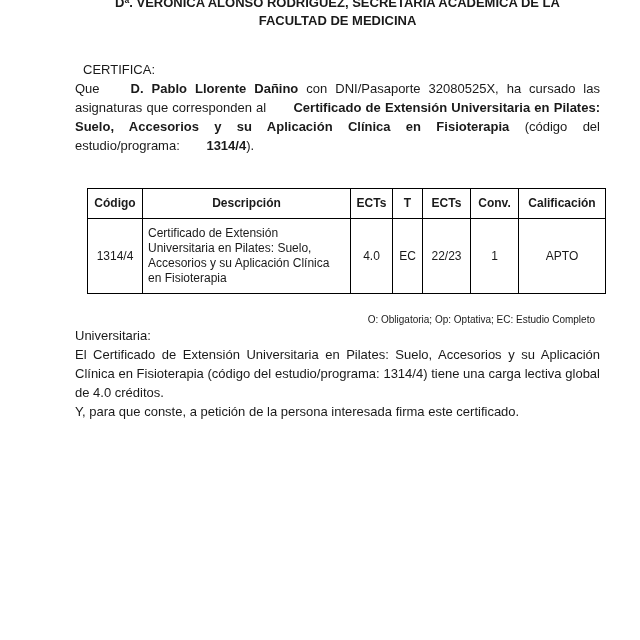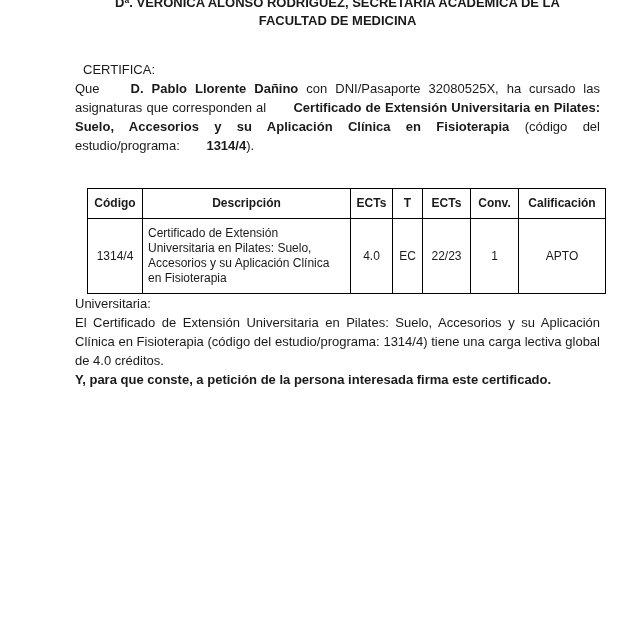--- a/index.html
+++ b/index.html
@@ -64,21 +64,21 @@
   col.c-calif  { width: 87px; }
   .legend {
     margin-top: 20px;
     font-size: 10px;
     line-height: 12px;
     text-align: right;
     padding-right: 5px;
   }
   .observ-label { margin-top: 32px; }
   .obs-par { margin-top: 22px; }
-  .consta-par { margin-top: 19px; font-weight: bold; }
+  .consta-par { margin-top: 19px; }
   .dateline {
     margin: 45px 0 0 0;
   }
 </style>
 </head>
 <body>
 
 <div class="page">
 
   <div class="doc-header">
@@ -117,20 +117,21 @@
         <td class="desc">Certificado de Extensión Universitaria en Pilates: Suelo, Accesorios y su Aplicación Clínica en Fisioterapia</td>
         <td>4.0</td>
         <td>EC</td>
         <td>22/23</td>
         <td>1</td>
         <td>APTO</td>
       </tr>
     </tbody>
   </table>
 
+  <div class="legend">O: Obligatoria; Op: Optativa; EC: Estudio Completo</div>
 
   <p class="body-par observ-label">Universitaria:</p>
 
   <p class="body-par obs-par">El Certificado de Extensión Universitaria en Pilates: Suelo, Accesorios y su Aplicación Clínica en Fisioterapia (código del estudio/programa: 1314/4) tiene una carga lectiva global de 4.0 créditos.</p>
 
   <p class="body-par consta-par">Y, para que conste, a petición de la persona interesada firma este certificado.</p>
 
 
 </div>
 

